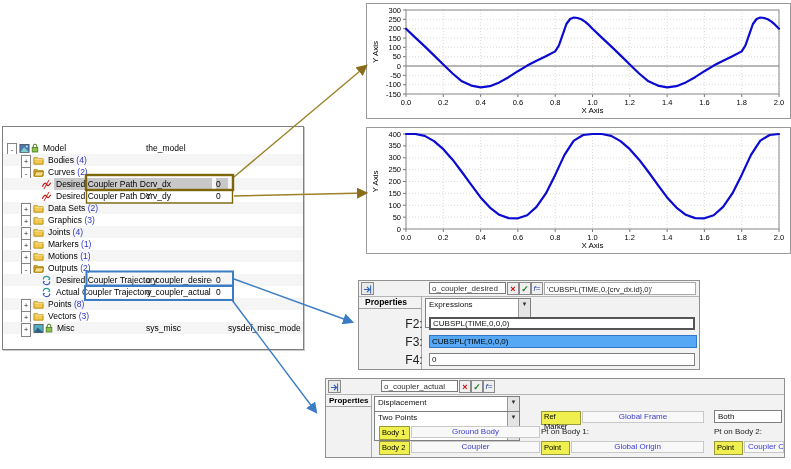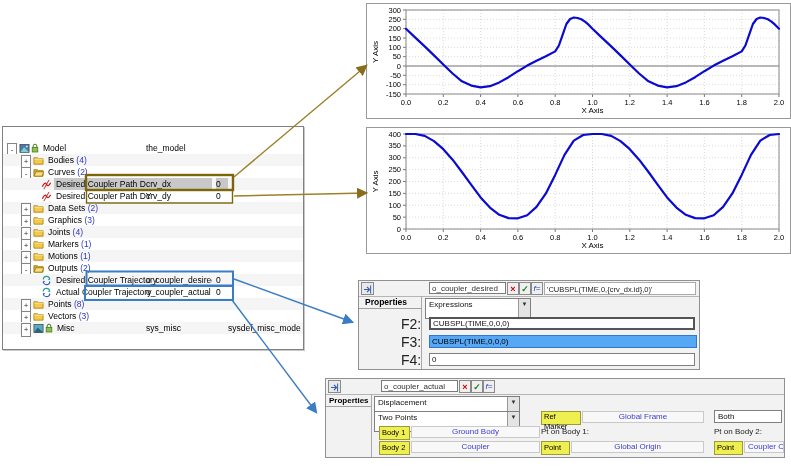--- a/index.html
+++ b/index.html
@@ -47,25 +47,25 @@
     padding:0;font-size:9px;line-height:10px;box-sizing:border-box;text-align:center;}
   .tb.red{color:#cc0000;font-weight:bold;}
   .tb.green{color:#1f7a1f;font-weight:bold;}
   .tb.fx{color:#2244aa;font-style:italic;font-size:8px;}
   .expr-text{position:absolute;top:1px;height:13px;line-height:13px;background:#fff;
     border:1px solid #aaa;box-sizing:border-box;font-size:7.5px;color:#222;padding:0 2px;
     white-space:nowrap;overflow:hidden;}
   .pdivider{position:absolute;width:1px;background:#a8a8a8;}
   .ptab{position:absolute;font-weight:bold;color:#000;border-bottom:1px solid #a0a0a0;
     height:13px;line-height:13px;}
-  .dropdown{position:absolute;height:21px;background:#fff;border:1px solid #7f7f7f;
+  .dropdown{position:absolute;height:30px;background:#fff;border:1px solid #7f7f7f;
     box-sizing:border-box;line-height:11px;padding-left:3px;font-size:8px;color:#111;}
   .dd-arrow{position:absolute;right:0;top:0;bottom:0;width:11px;background:#e4e4e4;
     border-left:1px solid #999;text-align:center;font-size:6px;line-height:11px;color:#333;}
-  .flabel{position:absolute;width:26px;text-align:left;font-size:14px;color:#222;line-height:13px;}
+  .flabel{position:absolute;width:26px;text-align:center;font-size:12px;color:#222;line-height:13px;}
   .ffield{position:absolute;height:13px;border:1px solid #7f7f7f;background:#fff;
     font-family:"Liberation Sans",sans-serif;font-size:8px;padding:0 2px;box-sizing:border-box;color:#111;}
   .ffield.focused{border:2px solid #555;}
   .ffield.sel{background:#57a8f4;border-color:#3377cc;color:#000;}
   .ybtn{position:absolute;height:14px;background:#efef4f;border:1px solid #9a9a3a;
     box-sizing:border-box;font-size:7.5px;line-height:10px;text-align:left;color:#000;
     padding:0 2px;font-family:"Liberation Sans",sans-serif;}
   .gfield{position:absolute;height:12px;background:#f8f8f8;border:1px solid #c9c9c9;
     box-sizing:border-box;font-size:8px;line-height:10px;color:#3b3bd1;padding:0 3px;
     white-space:nowrap;overflow:hidden;text-align:center;}

